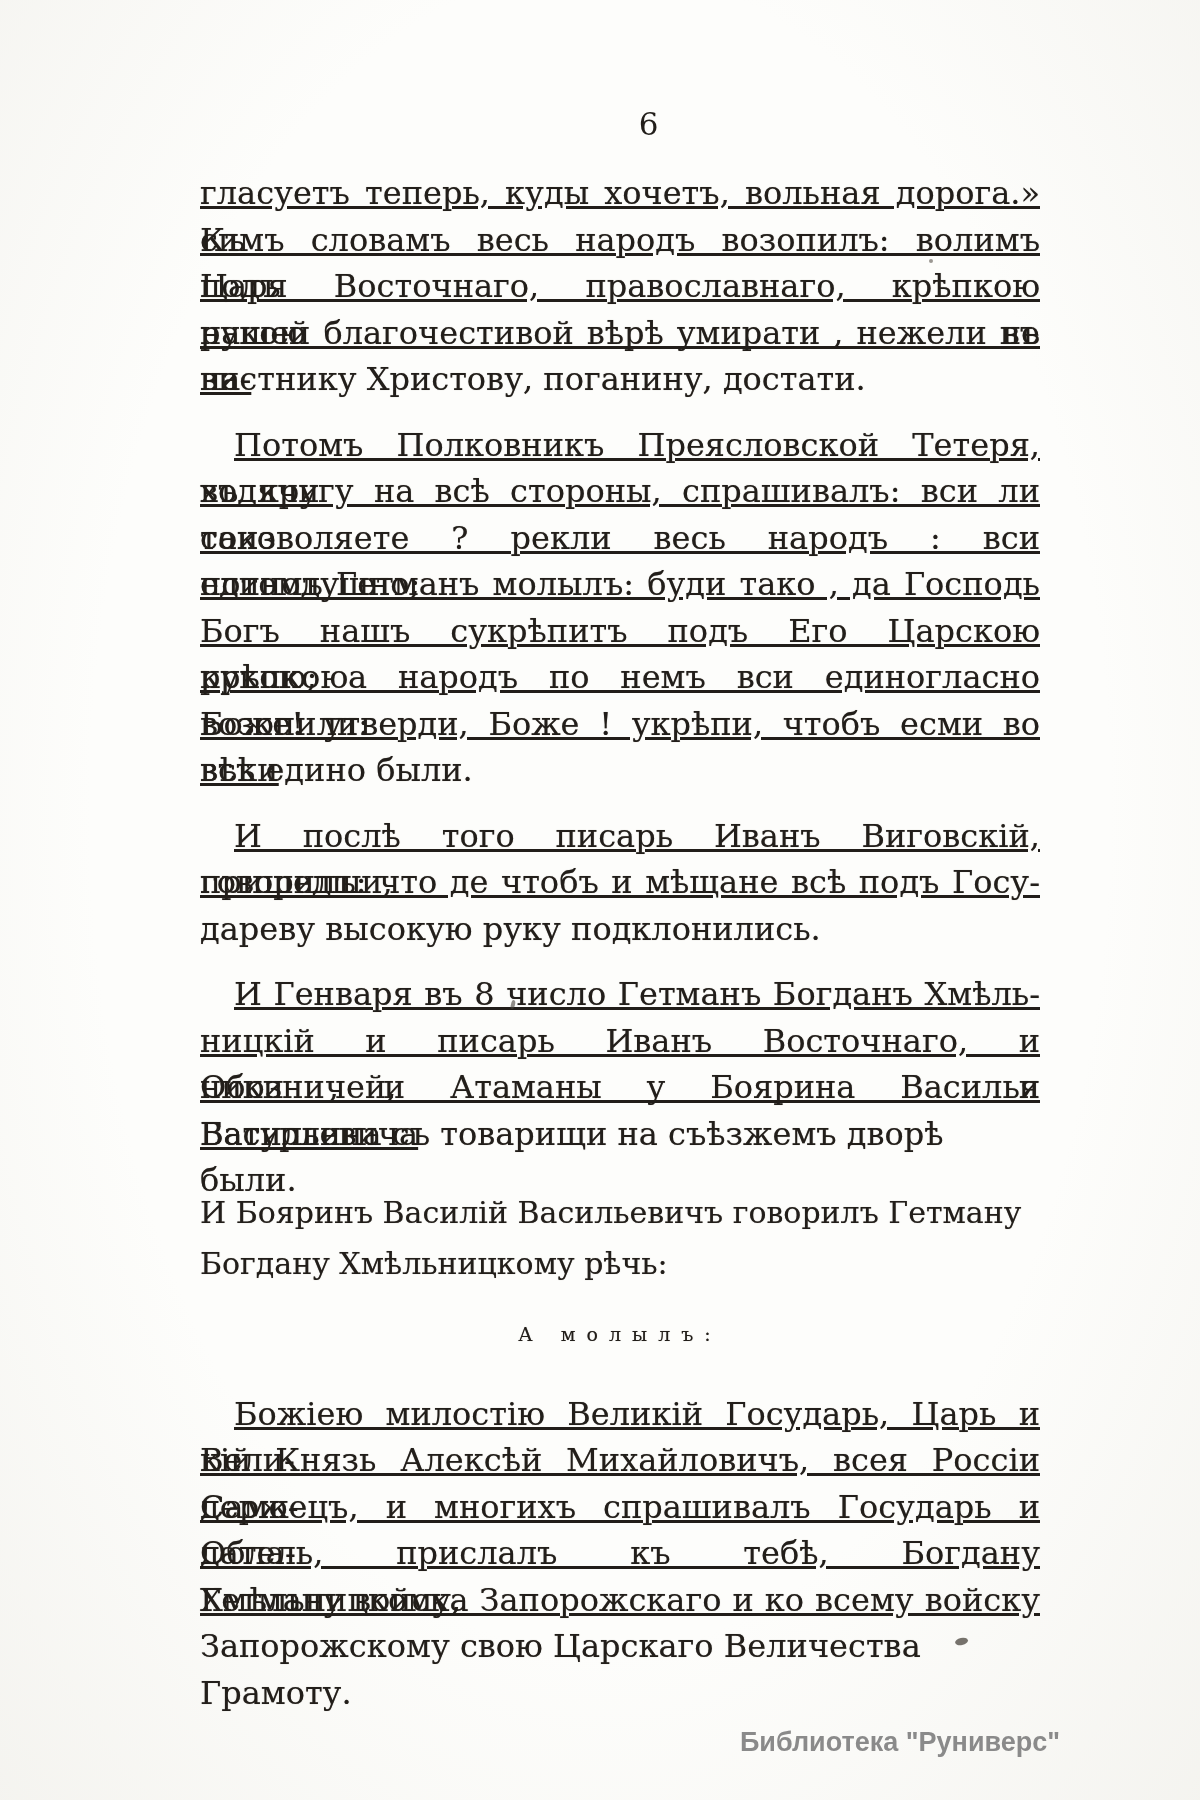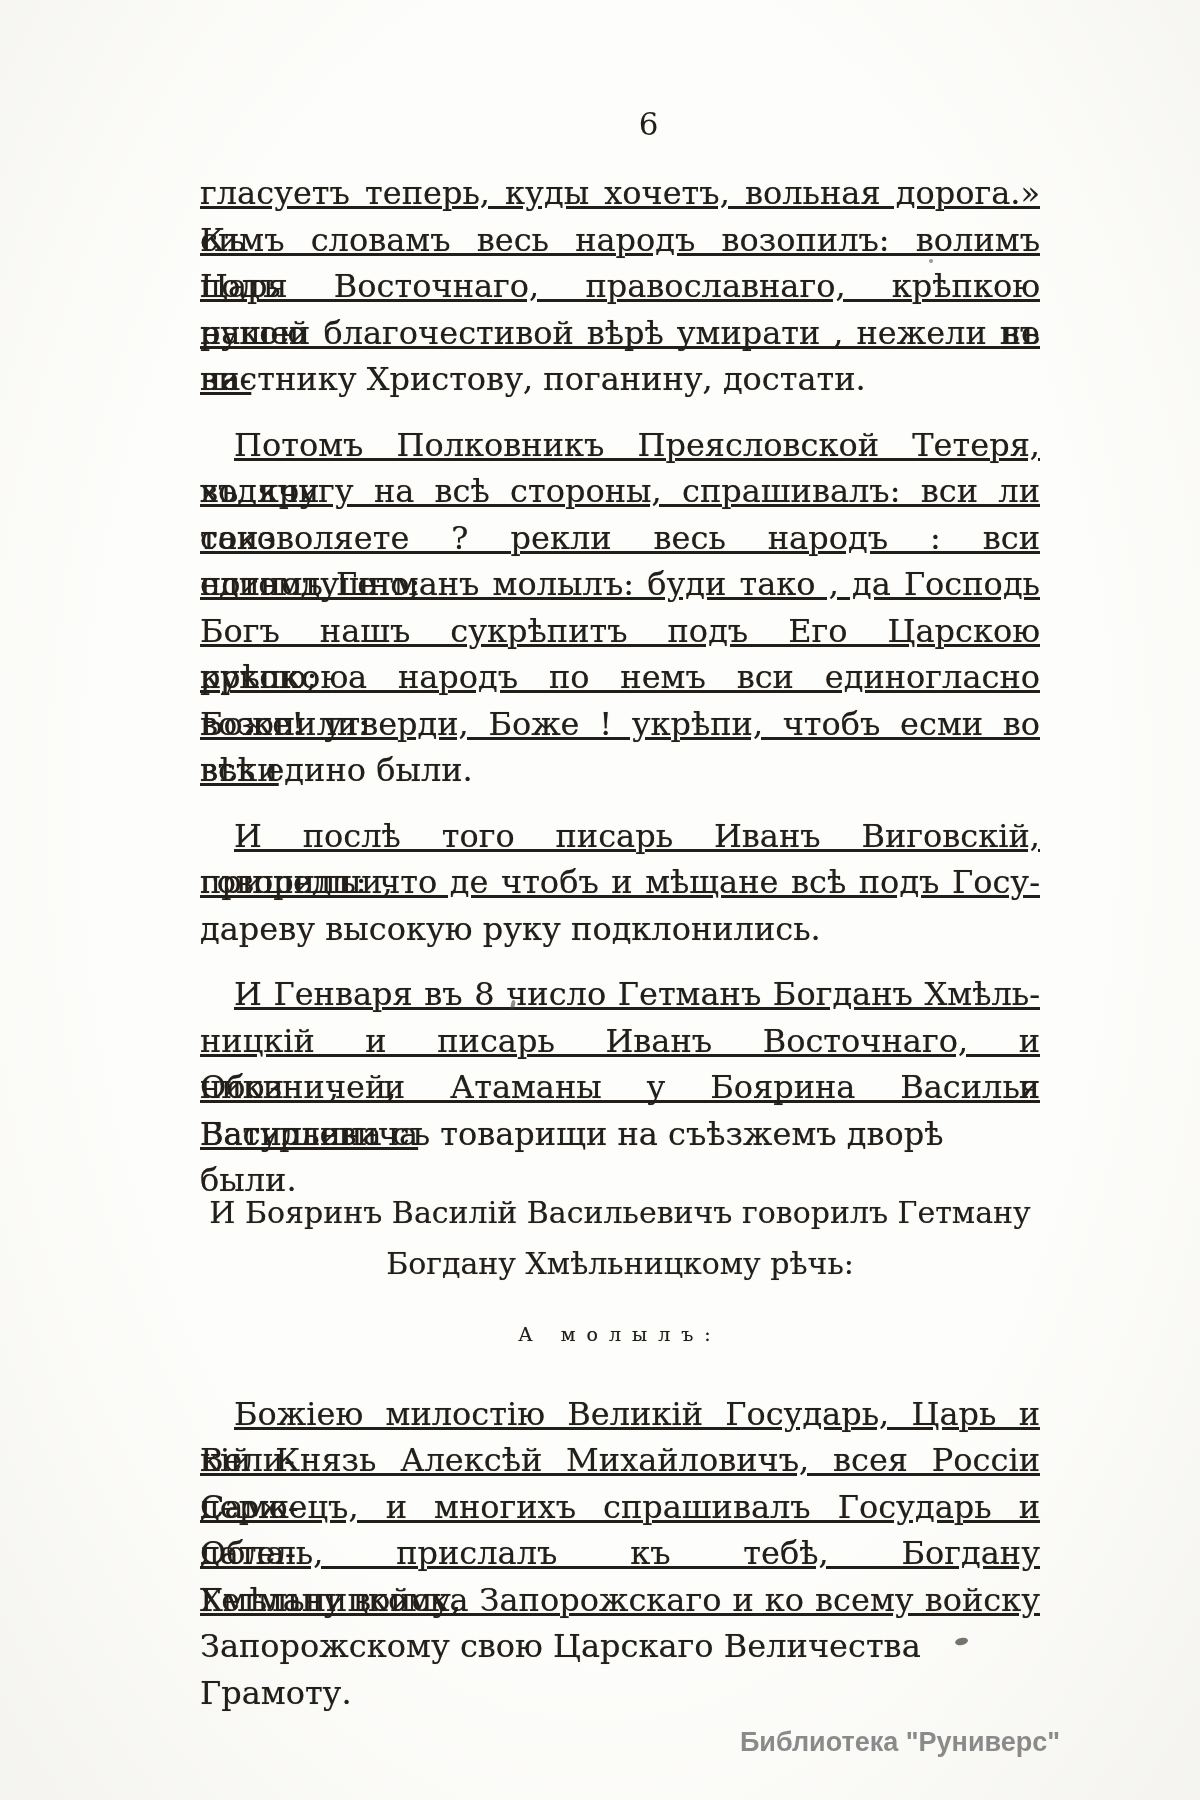--- a/index.html
+++ b/index.html
@@ -39,21 +39,21 @@
   }
   .paragraph .jline {
     text-align: justify;
     text-align-last: justify;
     text-decoration: underline;
   }
   .paragraph .endline { text-align: left; }
   .indent { text-indent: 34px; margin-top: 19px; }
   .heading { margin-top: 30px; }
   .heading .line {
-    text-align: center;
+    text-align: left;
     font-size: 30px;
     height: 51px;
     line-height: 51px;
   }
   .spaced-heading { margin-top: 22px; }
   .spaced-heading .line {
     text-align: center;
     font-size: 19px;
     letter-spacing: 11px;
   }

